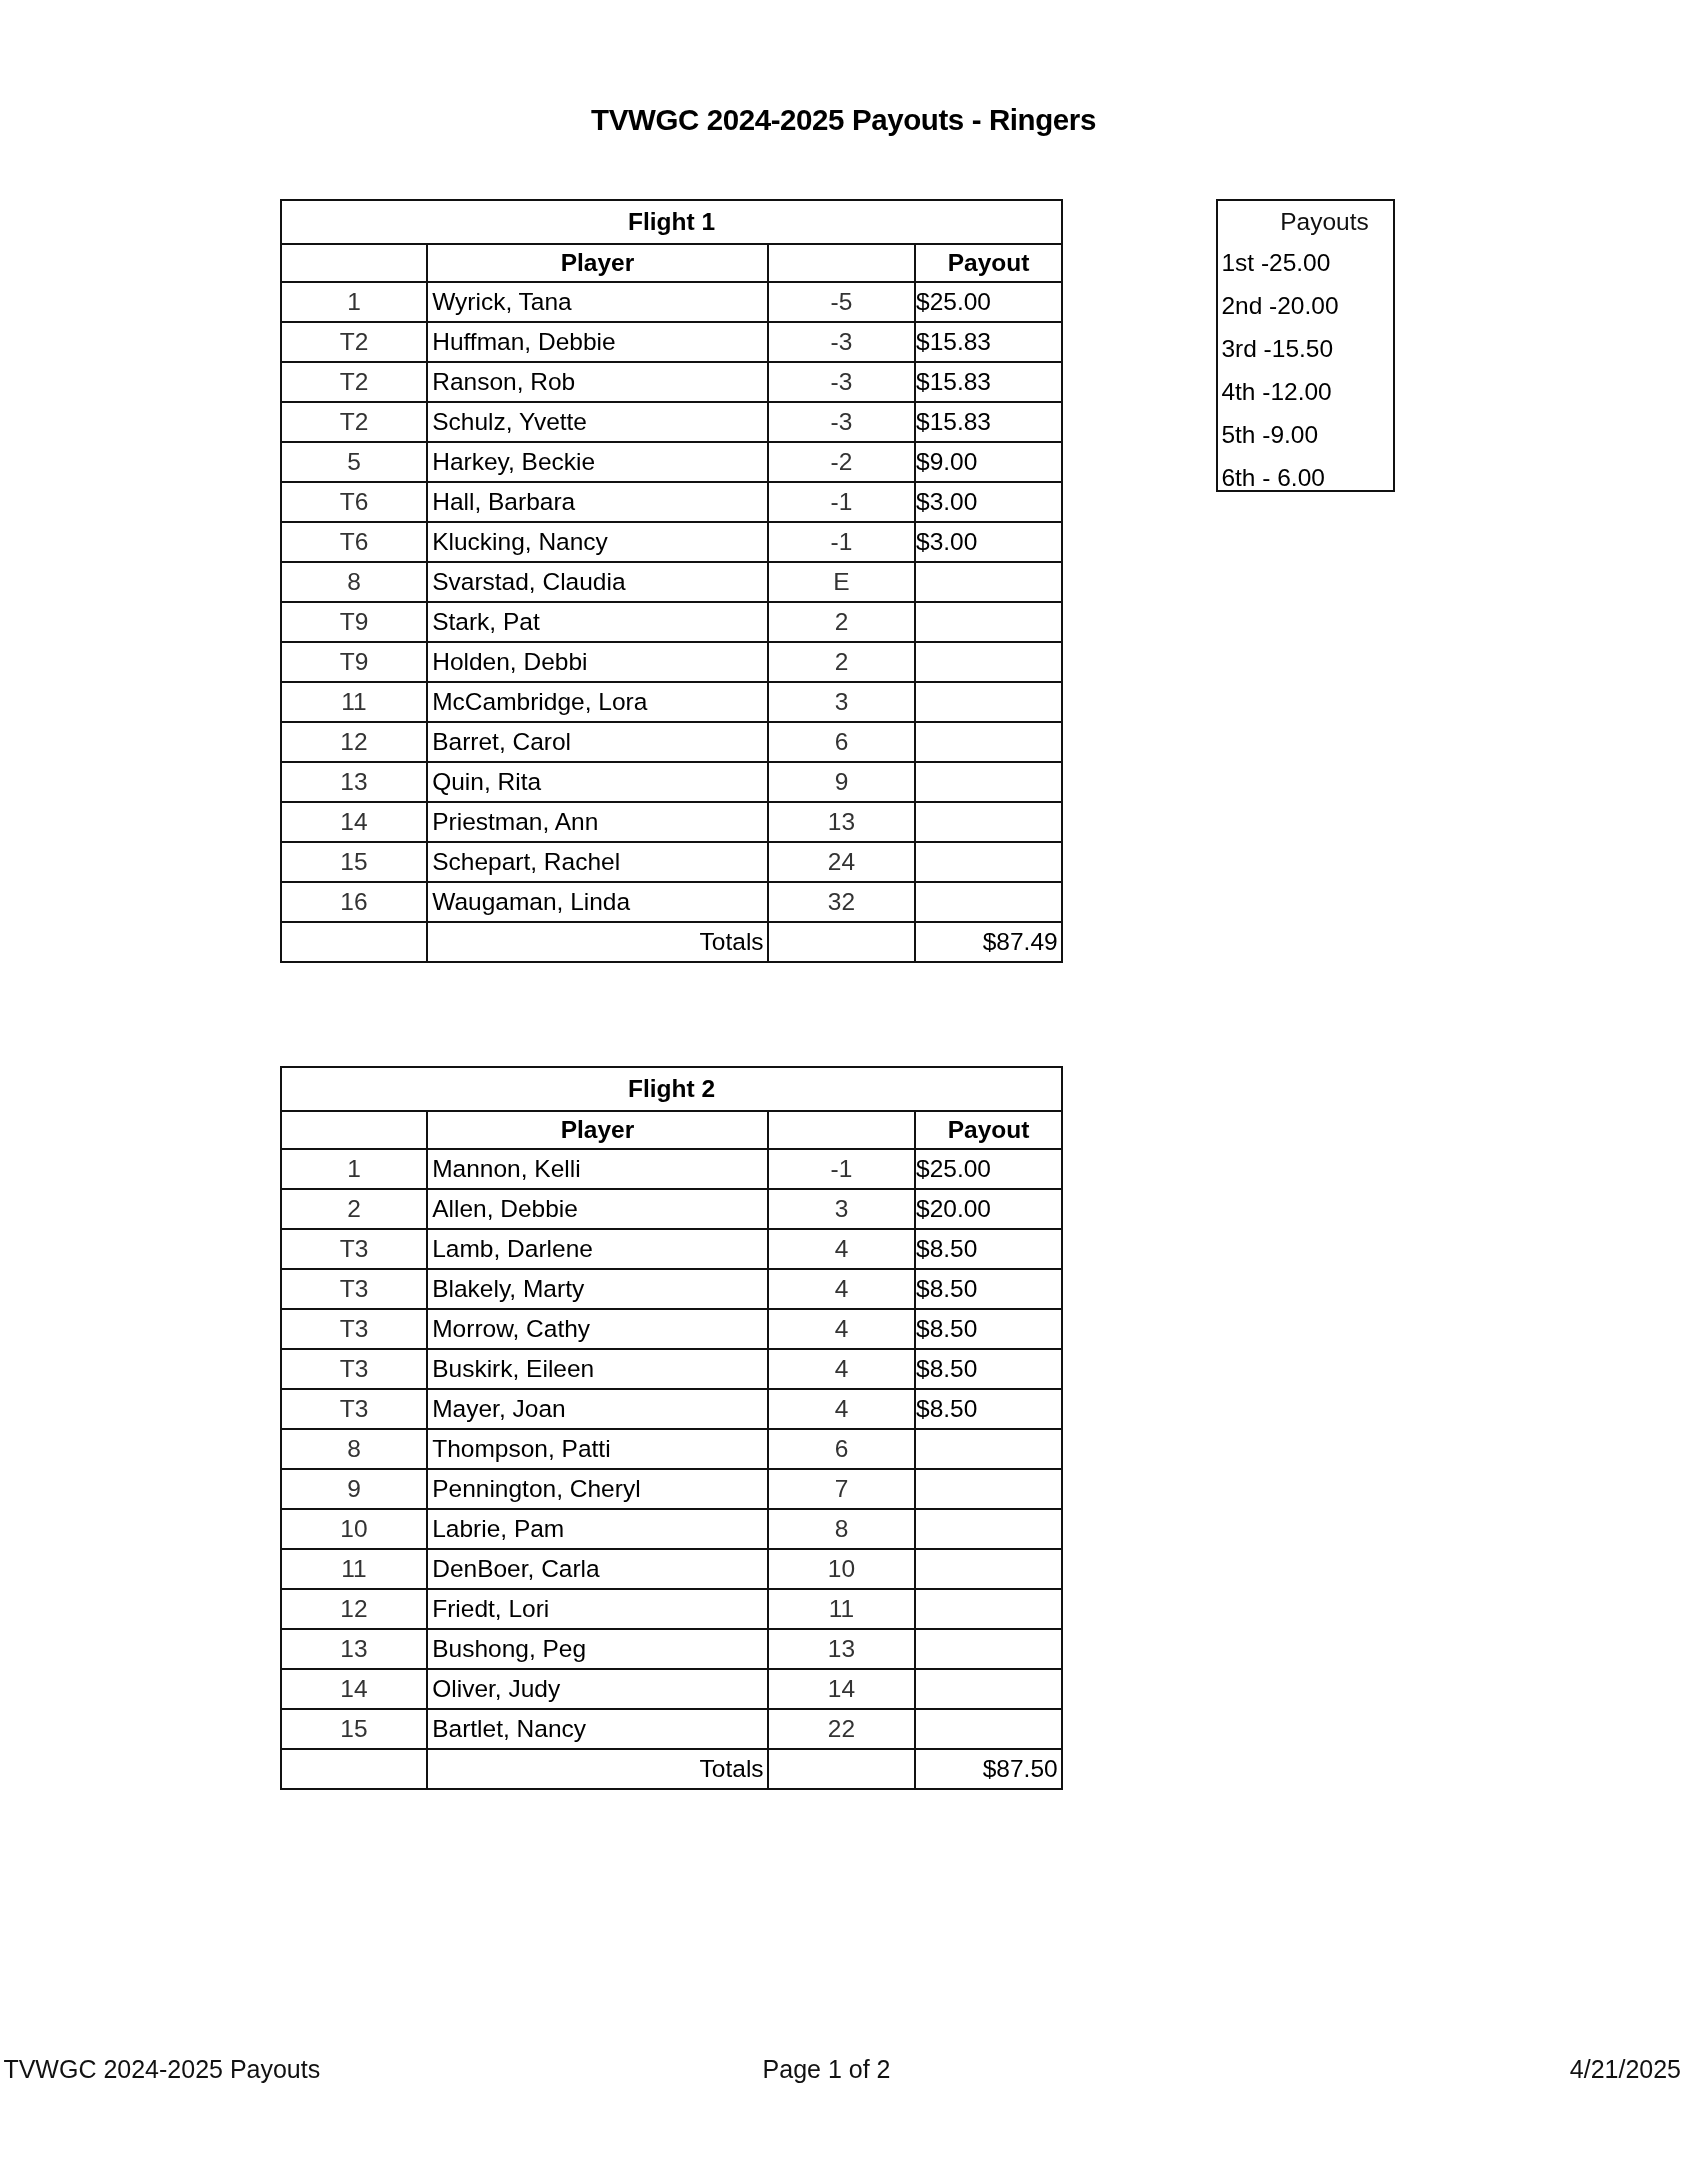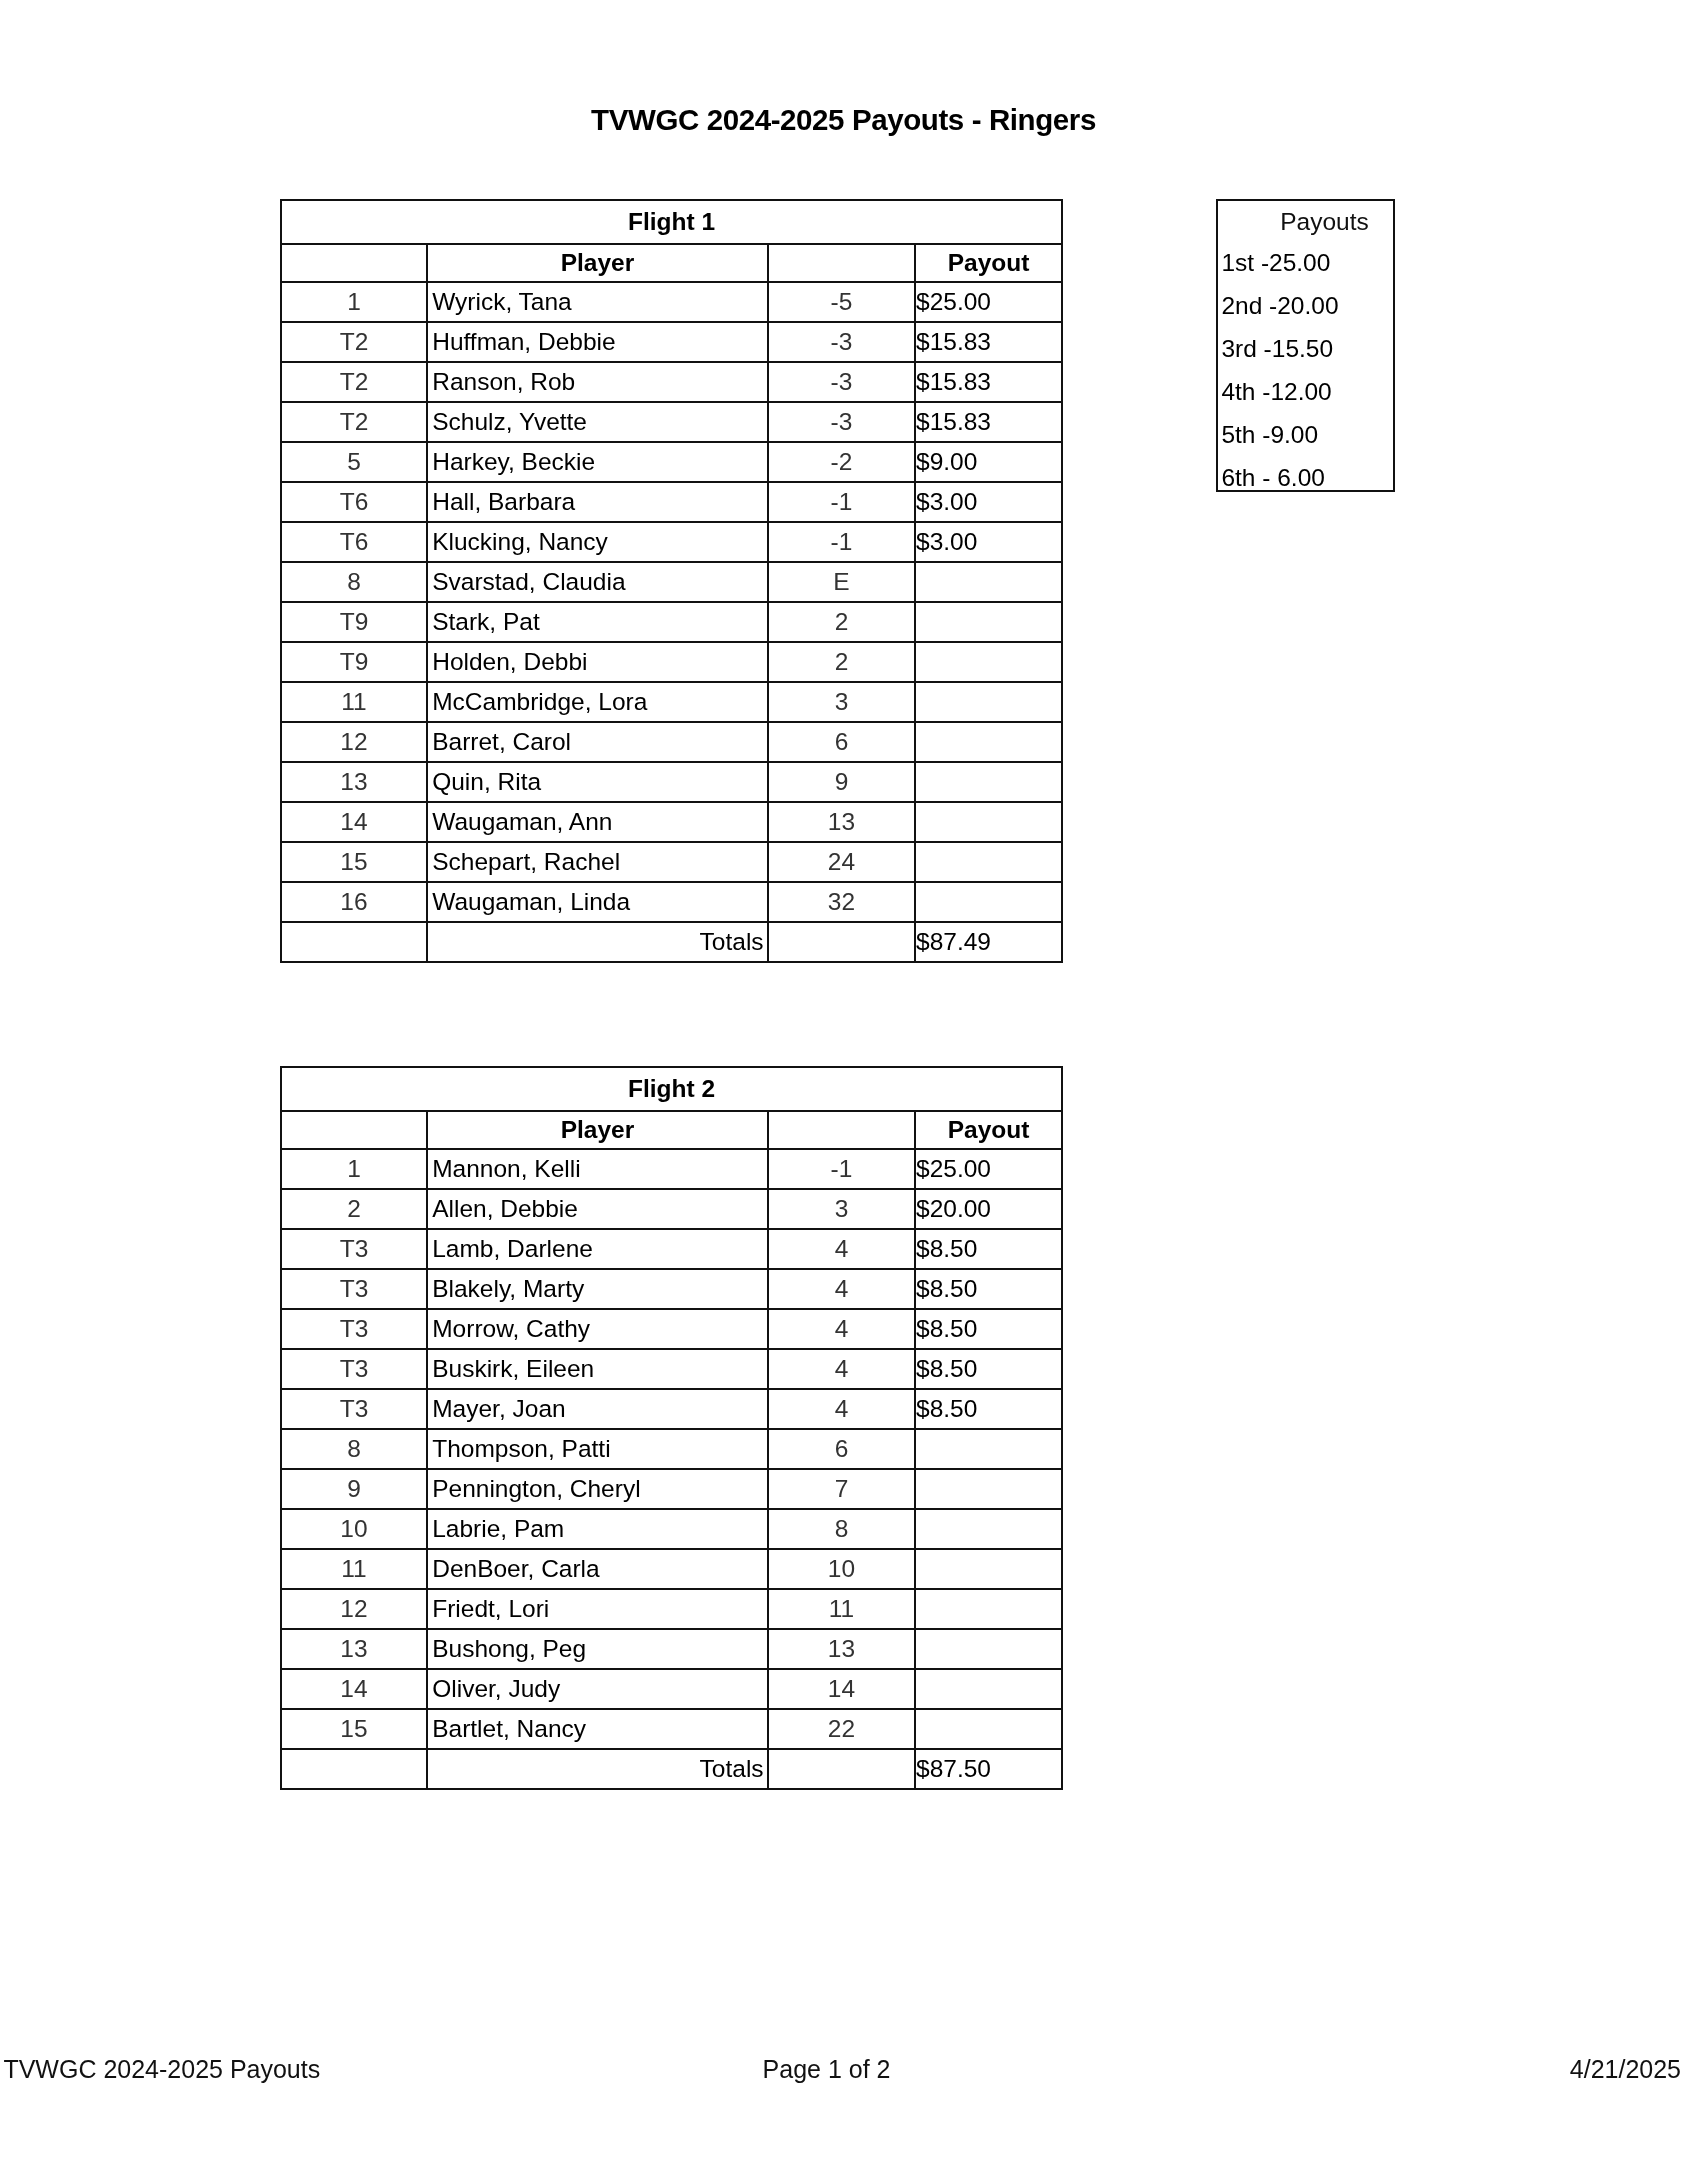--- a/index.html
+++ b/index.html
@@ -18,21 +18,21 @@
   .flight-title td { text-align: center; font-weight: bold; font-size: 28px; height: 42px; }
   .hdr td { font-weight: bold; font-size: 26px; height: 36px; }
   .hdr .h-player, .hdr .h-payout { text-align: center; }
   .row td { height: 38px; }
   .rank { text-align: center; color: #333; }
   .player { text-align: left; padding-left: 4.2px !important; }
   .score { text-align: center; color: #333; }
   .payout { text-align: left; padding-right: 3.4px !important; }
   .totals td { height: 38px; font-weight: normal; }
   .totals .t-label { text-align: right; padding-right: 3.4px !important; }
-  .totals .t-amount { padding-right: 3.4px !important; }
+  .totals .t-amount { text-align: right; padding-right: 3.4px !important; }
   #flight1 { top: 199px; }
   #flight2 { top: 1066px; }
   .payouts-box { position: absolute; left: 1216px; top: 199px; width: 175px; height: 289px;
                  border: 2.5px solid #111; font-size: 24.5px; }
   .payouts-box .pb-title { text-align: center; margin-top: 6.7px; height: 39px; color: #111; padding-left: 38px; }
   .payouts-box .pb-item { padding-left: 3.4px; height: 43px; line-height: 32px; }
   .footer { position: absolute; top: 2055px; font-size: 25px; color: #111; }
   .footer.left { left: 3.4px; }
   .footer.center { left: 0; width: 1653px; text-align: center; }
   .footer.right { right: 6px; }
@@ -132,21 +132,21 @@
         <td class="payout"></td>
       </tr>
       <tr class="row">
         <td class="rank">13</td>
         <td class="player">Quin, Rita</td>
         <td class="score">9</td>
         <td class="payout"></td>
       </tr>
       <tr class="row">
         <td class="rank">14</td>
-        <td class="player">Waugaman, Ann</td>
+        <td class="player">Priestman, Ann</td>
         <td class="score">13</td>
         <td class="payout"></td>
       </tr>
       <tr class="row">
         <td class="rank">15</td>
         <td class="player">Schepart, Rachel</td>
         <td class="score">24</td>
         <td class="payout"></td>
       </tr>
       <tr class="row">

